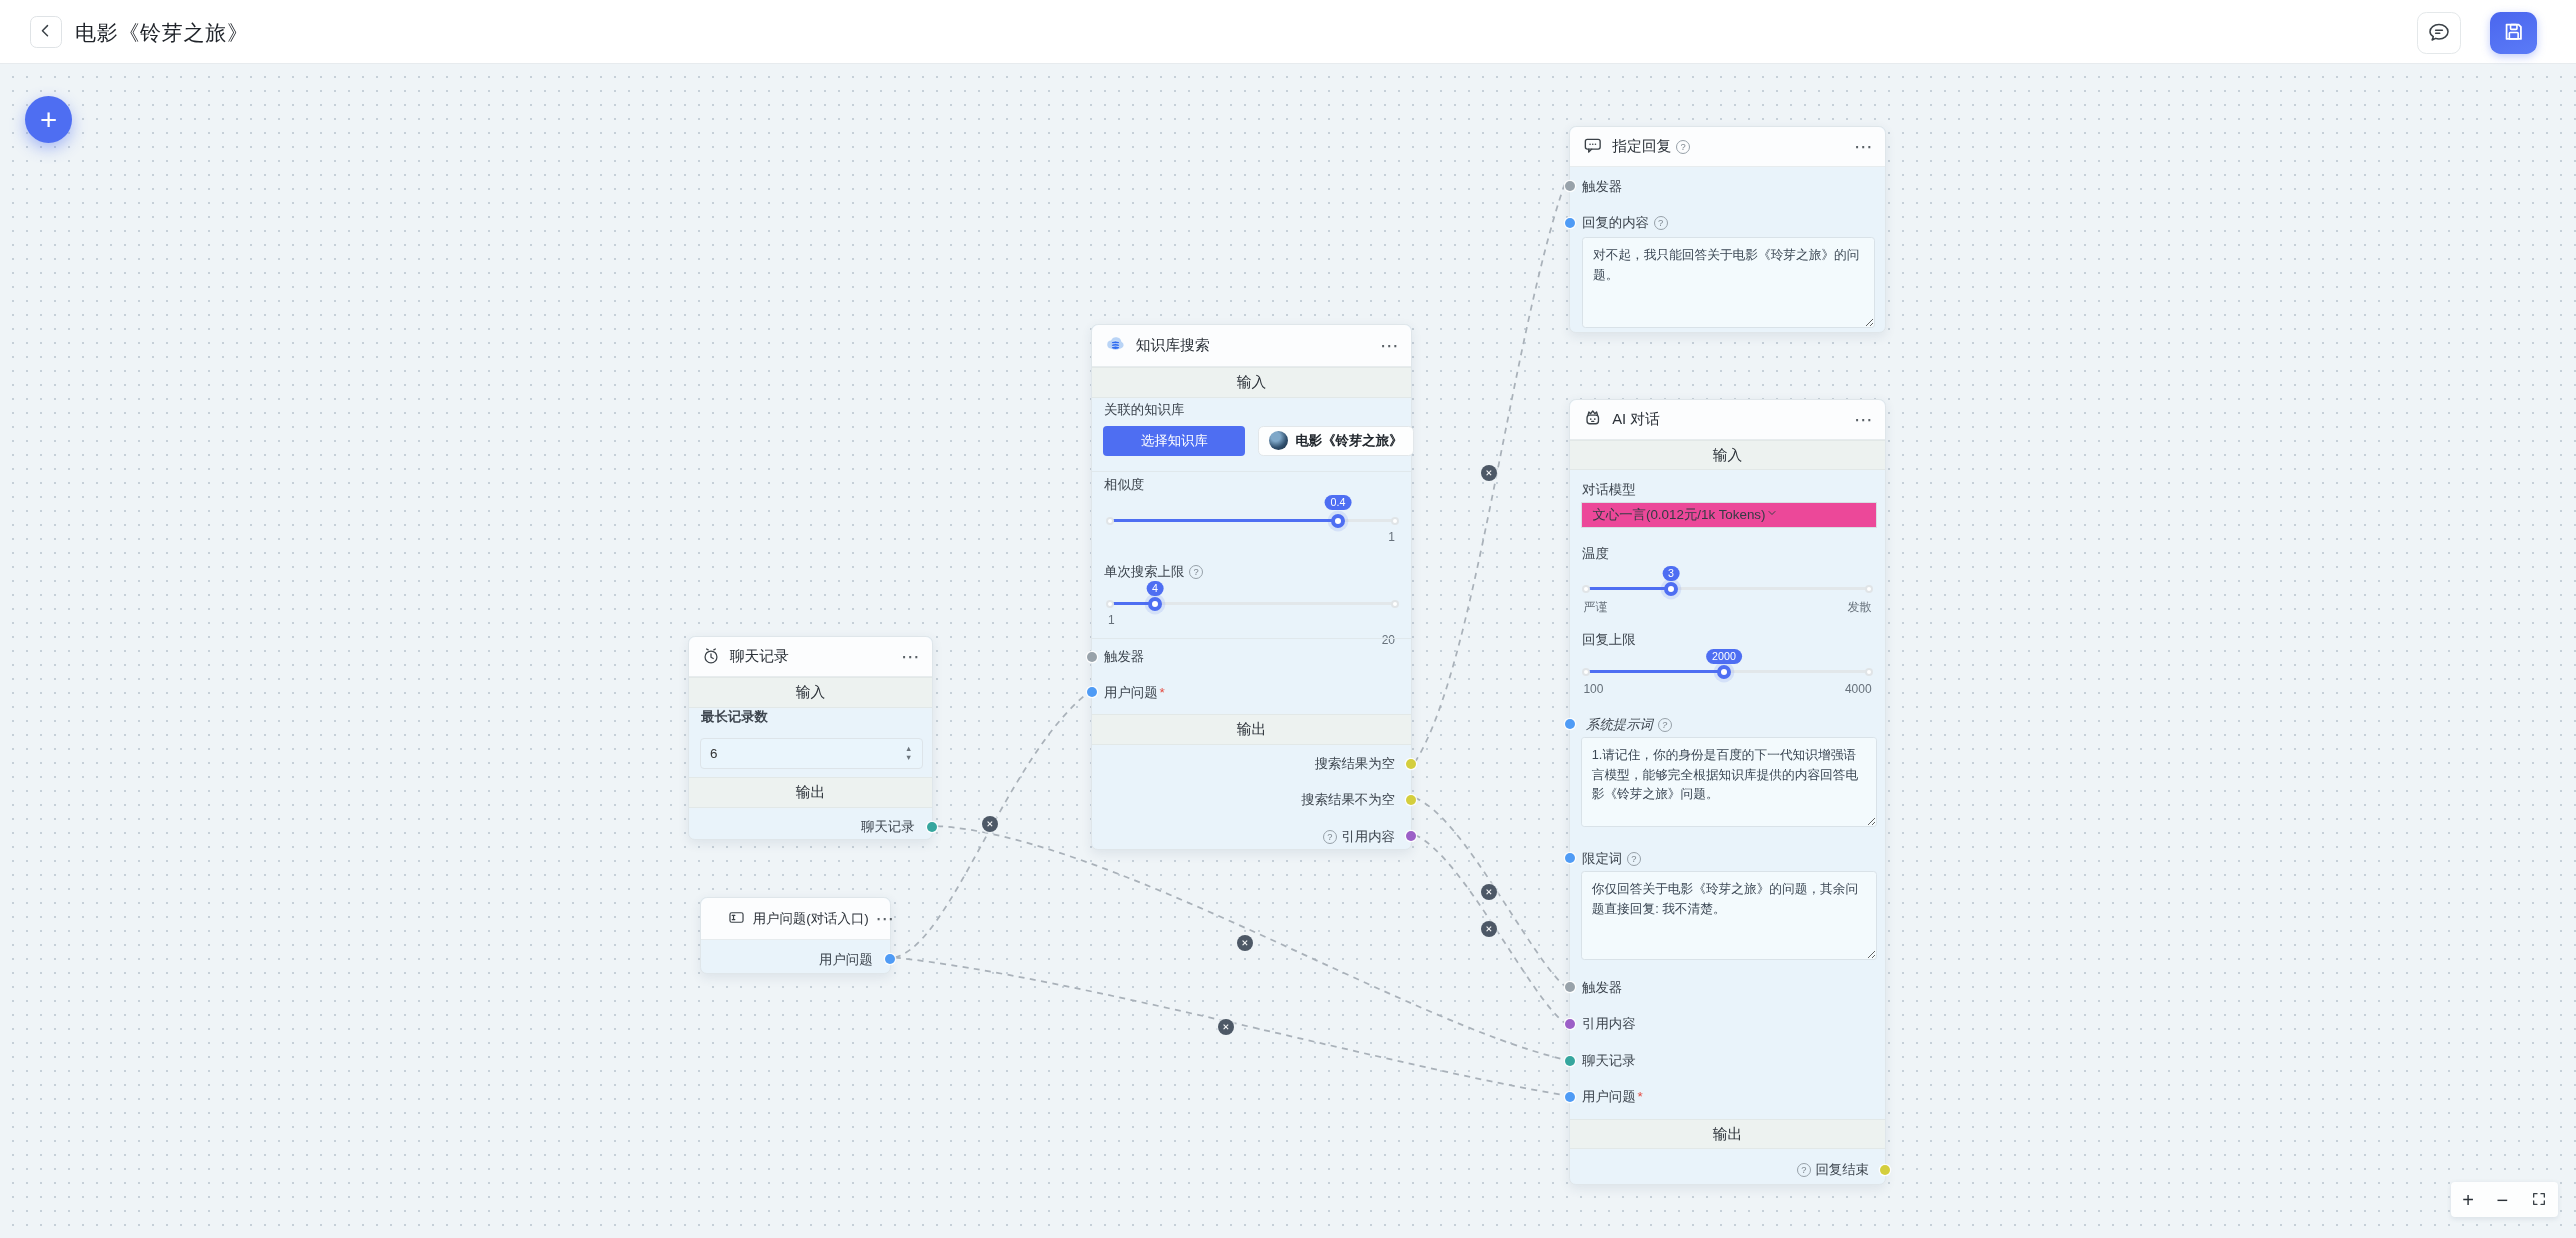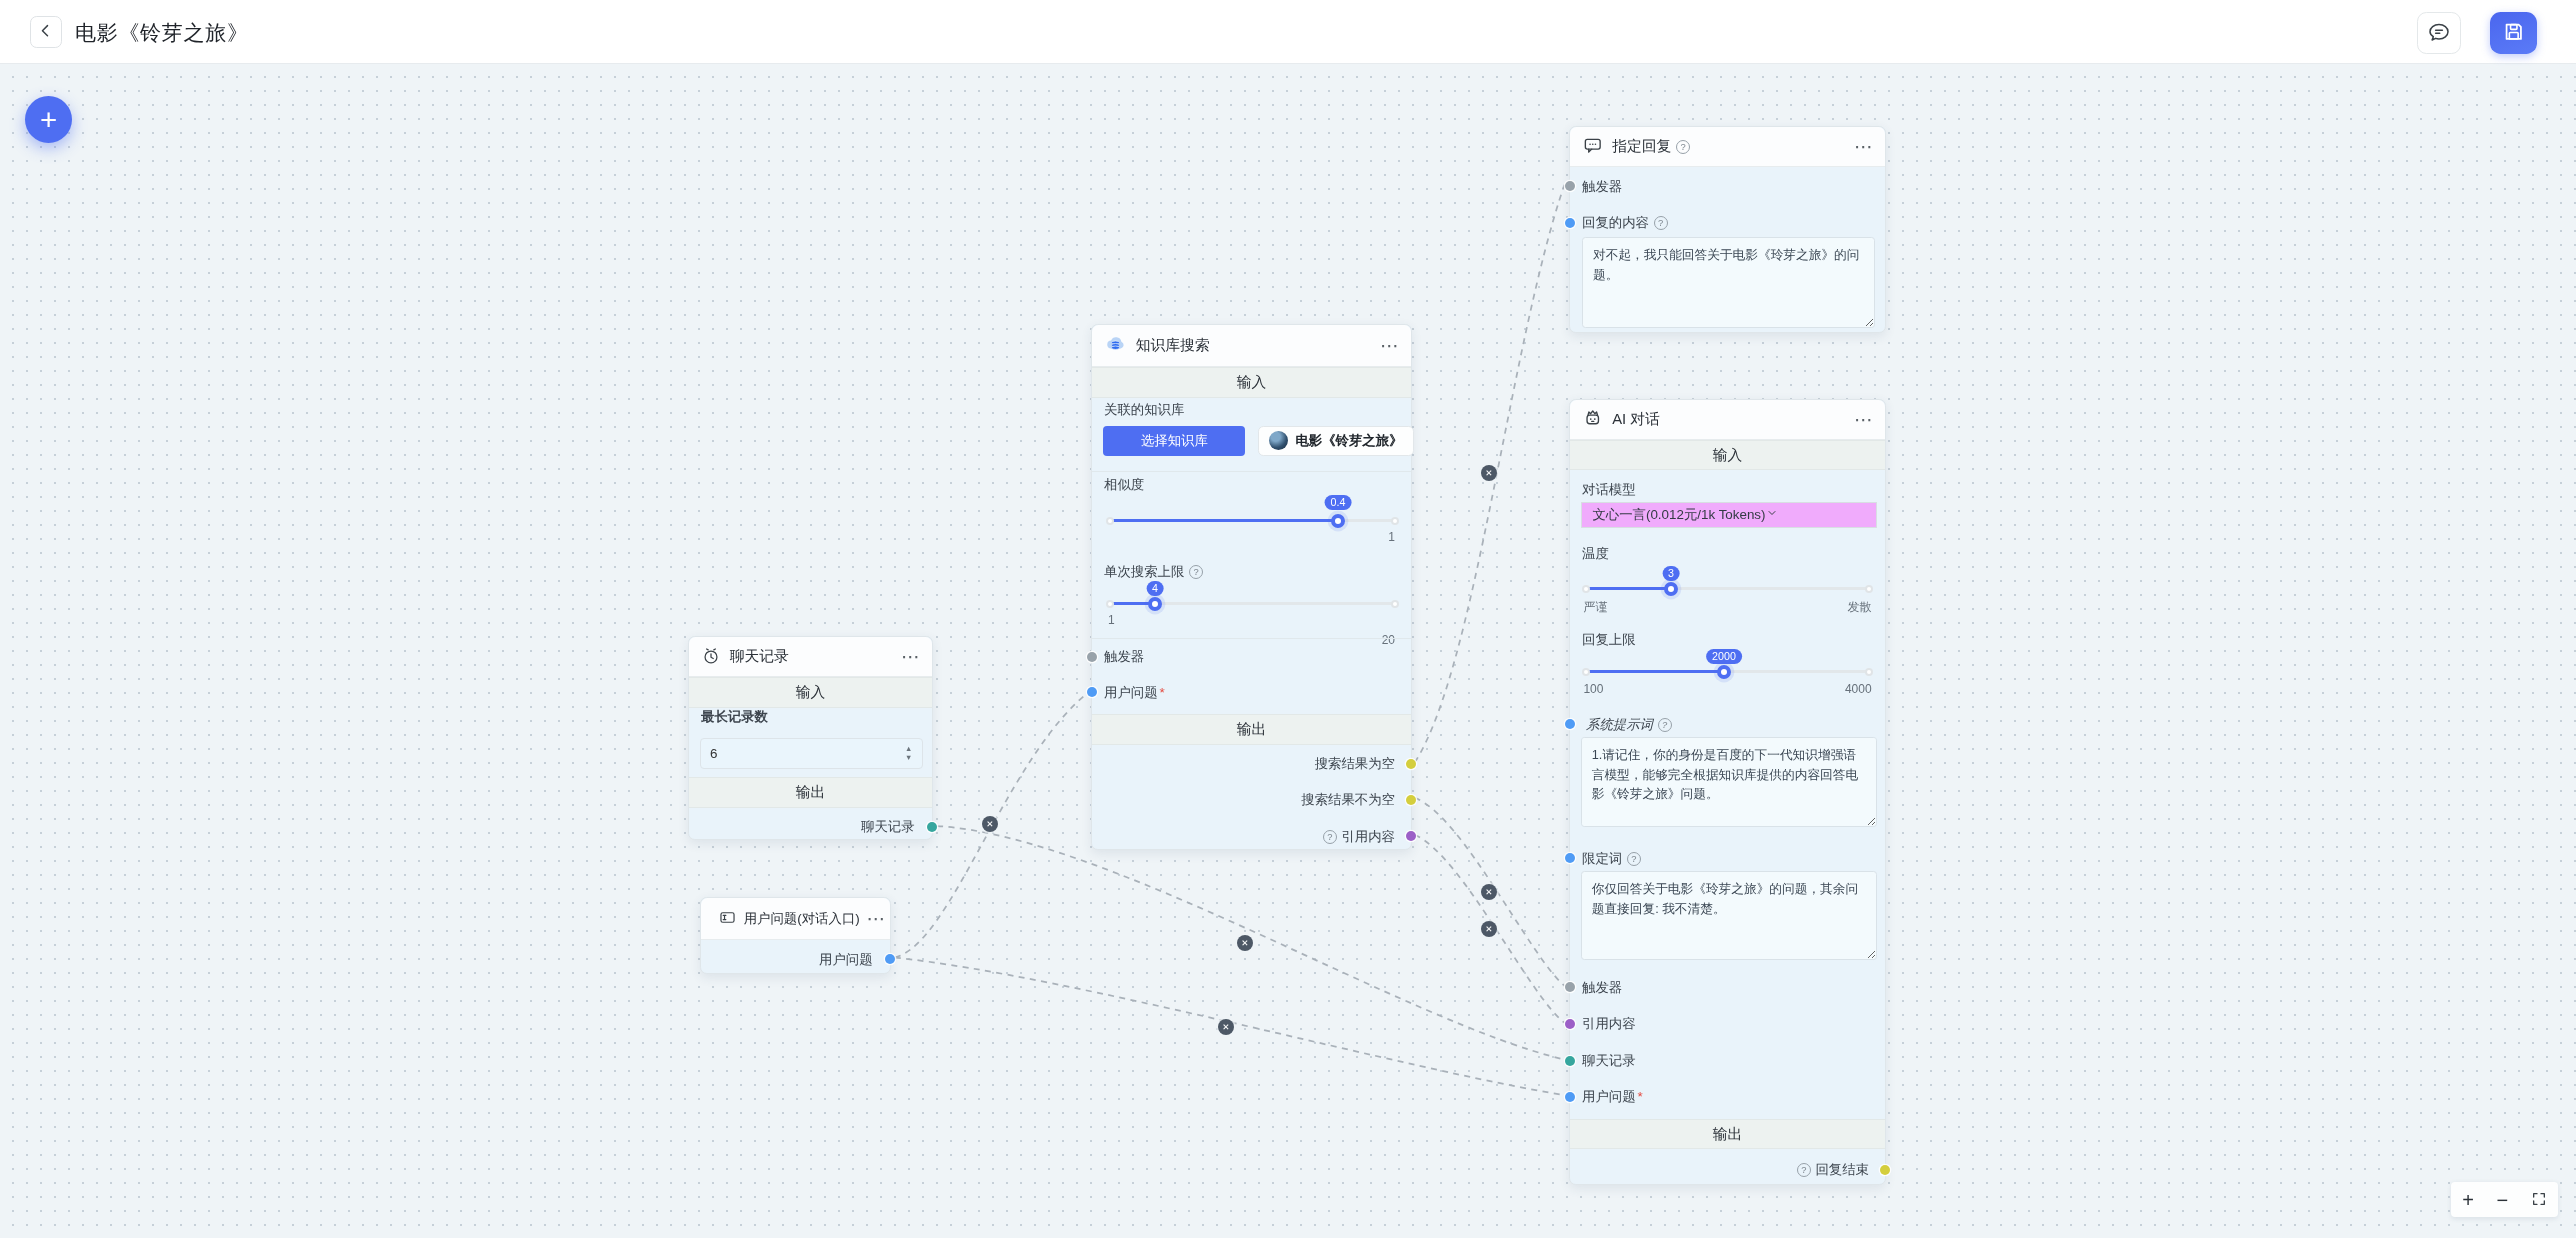--- a/index.html
+++ b/index.html
@@ -28,21 +28,21 @@
   .lbl-r { right:16px; text-align:right; }
   .req { color:#e4483d; margin-left:2px; }
   .help { display:inline-flex; width:14px; height:14px; border:1px solid #97a1a9; border-radius:50%; color:#7d868e; font-size:9.4px; align-items:center; justify-content:center; margin-left:4.7px; vertical-align:0.7px; }
   .port { position:absolute; width:10px; height:10px; border-radius:50%; box-shadow:0 0 0 1.3px rgba(255,255,255,.85); z-index:4; }
   .p-gray{background:#98a2aa;} .p-blue{background:#4f9bf5;} .p-teal{background:#36a69e;} .p-yellow{background:#d4ce3d;} .p-purple{background:#9c5fc7;}
 
   .txtarea { position:absolute; background:#f3fafd; border:0.7px solid #d9e2e8; border-radius:3.4px; padding:8px 10px; font-size:12.7px; line-height:1.55; color:#3a4653; font-family:"Liberation Sans","DejaVu Sans",sans-serif; resize:both; }
   .num-input { position:absolute; background:#eaf5fc; border:0.7px solid #dde4e9; border-radius:4px; display:flex; align-items:center; padding:0 9.4px; font-size:13.4px; color:#333; }
   .stepper { margin-left:auto; display:flex; flex-direction:column; gap:2px; color:#6b7publicКБ4; }
   .stepper span { font-size:7.4px; color:#6b747c; line-height:6.7px; cursor:pointer; }
-  .select { position:absolute; background:#f0abfc; border:0.7px solid #d8dee3; border-radius:0; display:flex; align-items:center; padding:0 10.7px; font-size:13.4px; color:#333b44; cursor:pointer; }
+  .select { position:absolute; background:#ec4899; border:0.7px solid #d8dee3; border-radius:0; display:flex; align-items:center; padding:0 10.7px; font-size:13.4px; color:#333b44; cursor:pointer; }
   .select svg { margin-left:auto; }
 
   .blue-btn { position:absolute; background:#4e6ef2; color:#fff; border-radius:4px; font-size:13.4px; display:flex; align-items:center; justify-content:center; cursor:pointer; }
   .chip { position:absolute; background:#fdfefe; border:0.7px solid #e2e7ea; border-radius:5.4px; display:flex; align-items:center; gap:7.4px; padding:0 10px; height:29.5px; }
   .chip-img { width:19px; height:19px; border-radius:50%; background:radial-gradient(circle at 35% 30%,#7fa8c9 0 25%,#30506e 60%,#18293c 100%); }
   .chip-txt { font-size:13.4px; font-weight:bold; color:#20262c; white-space:nowrap; }
 
   .slider-track { position:absolute; height:3.4px; background:#e2e7ea; border-radius:2px; cursor:pointer; }
   .slider-fill { position:absolute; height:3.4px; background:#4e6ef2; border-radius:2px; cursor:pointer; }
   .tend { position:absolute; width:8px; height:8px; border-radius:50%; background:#fff; border:2px solid #e0e4e7; transform:translate(-50%,-50%); }
@@ -133,21 +133,21 @@
         <span>▲</span>
         <span>▼</span>
       </span>
     </div>
     <div class="section-bar" style="top:140px;height:31px;">输出</div>
     <div class="lbl lbl-r" style="top:180px;right:17.4px;">聊天记录</div>
     <span class="port p-teal" style="right:-5.4px;top:185px;"></span>
   </div>
 
   <div class="node" style="left:700px;top:833px;width:191px;height:77px;">
-    <div class="node-header" style="height:42px;padding:0 17px;gap:6.7px;">
+    <div class="node-header" style="height:42px;padding:0 26px;gap:6.7px;">
       <span><svg width="19" height="19" viewBox="0 0 32 32">
             <rect class="icon-stroke" x="5" y="8" width="22" height="16" rx="3"></rect>
             <path class="icon-stroke" d="M11 12.5v7M8.8 12.5h4.4M8.8 19.5h4.4"></path>
           </svg></span>
       <span class="node-title" style="font-size:13.4px;">用户问题(对话入口)</span>
       <span class="more">⋯</span>
     </div>
     <div class="lbl lbl-r" style="top:52px;right:17.4px;">用户问题</div>
     <span class="port p-blue" style="right:-5.4px;top:56px;"></span>
   </div>

